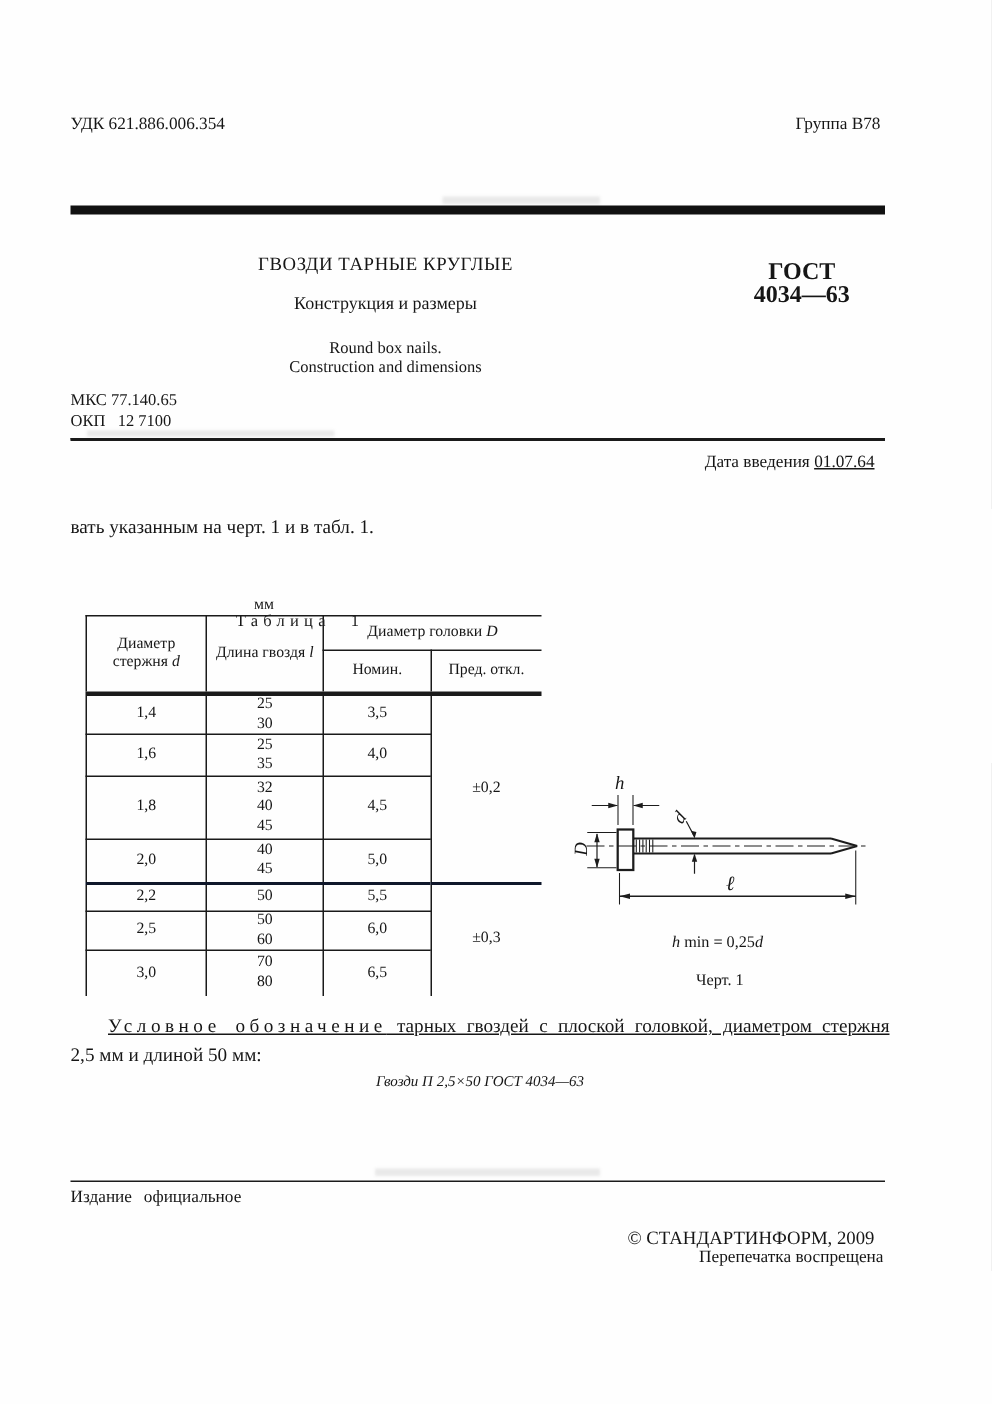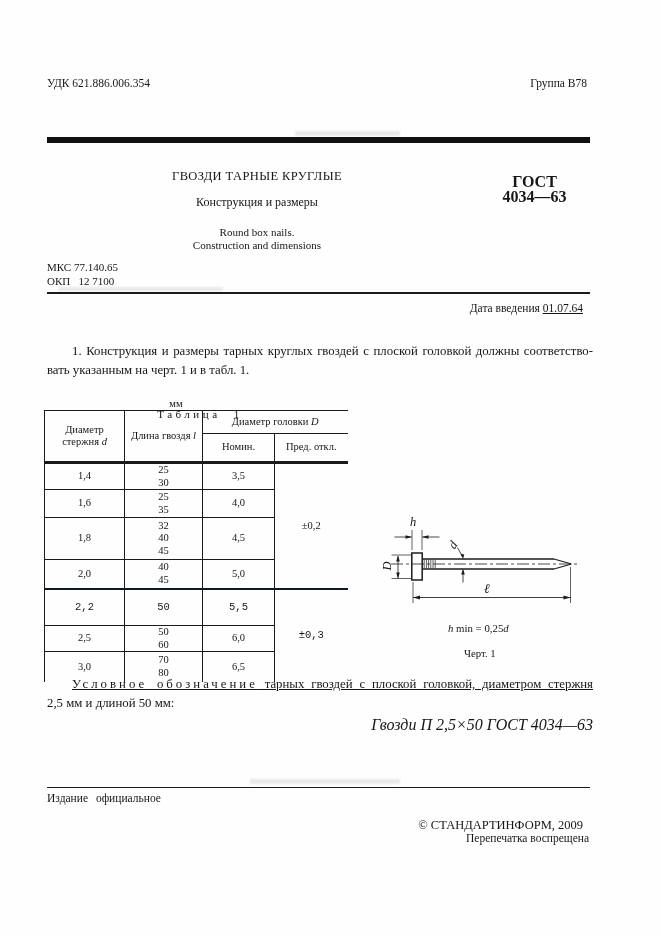--- a/index.html
+++ b/index.html
@@ -37,47 +37,47 @@
 
   
   .p1 { left:47px; top:342px; width:546px; font-size:12.8px; line-height:19px; }
   .jline { text-align:justify; text-align-last:justify; }
   .indent { text-indent:25px; }
 
   
   .tcaption { left:47px; top:408px; width:306px; text-align:center; font-size:11px;
               letter-spacing:3.5px; word-spacing:7px; }
   .tunit    { left:47px; top:398px; width:258px; text-align:center; font-size:10.5px; }
-  .gtable   { left:44px; top:410px; }
+  .gtable   { left:57px; top:410px; }
   table { border-collapse:collapse; table-layout:fixed; width:303px; }
   td { border:1px solid #1a1a1a; text-align:center; vertical-align:middle;
        font-size:10.5px; line-height:12.5px; padding:0; }
   .no-r { border-right:none; }
   .no-b { border-bottom:none; }
   .hb   { border-bottom:3px solid #1a1a1a; }
   .thick-b { border-bottom:2px solid #0f172a; }
   tr.h1 { height:23px; } tr.h2 { height:29px; }
   tr.r1 { height:27px; } tr.r2 { height:28px; } tr.r3 { height:42px; }
-  tr.r4 { height:29px; } tr.r5 { height:37px;font-family:Liberation Mono, monospace; } tr.r6 { height:26px; } tr.r7 { height:30px; }
+  tr.r4 { height:29px; } tr.r5 { height:19px; } tr.r6 { height:26px; } tr.r7 { height:30px; }
   .cell-l { white-space:pre-line; }
 
   
   .drawing { left:378px; top:500px; }
   .drawing path, .drawing line, .drawing rect { stroke:#1c1c1c; fill:none; }
   .drawing polygon { fill:#1c1c1c; stroke:none; }
   .drawing text { fill:#161616; font-family:"Liberation Serif","DejaVu Serif",serif; }
   .dim-label { font-style:italic; font-size:12.5px; }
   .dim-l-label { font-style:italic; font-size:13.5px; font-family:"DejaVu Serif","DejaVu Sans",serif; }
   .fig-note { font-size:10.8px; }
 
   
   .uslov1 { left:47px; top:677px; width:546px; font-size:12.8px;text-decoration:underline; }
   .uslov1 .sp2 { letter-spacing:3px; }
   .uslov2 { left:47px; top:696px; font-size:12.8px; }
-  .desig  { left:47px; top:716px; width:546px; text-align:right; font-size:16px; font-style:italic; }
+  .desig  { left:47px; top:716px; width:546px; text-align:center; font-size:10px; font-style:italic; }
   .amend  { left:75px; top:749px; font-size:12.5px; }
 
   
   .rule2   { top:787px; }
   .official { left:47px; top:792px; font-size:11.5px; word-spacing:5px; }
   .reprint  { right:72px; top:832px; font-size:11.5px; }
   .copyright{ right:78px; top:818px; font-size:12.5px; }
 
   
   .artifact { background:rgba(60,60,60,.11); filter:blur(1px); }
@@ -113,21 +113,20 @@
   <div class="abs okp pre">ОКП   12 7100</div>
 
   <div class="abs rule rule1"></div>
 
   <div class="abs date-line b">
     <span>Дата введения</span>
     <span class="u">01.07.64</span>
   </div>
 
   <div class="abs p1">
-    <div class="jline indent">1.  Конструкция и размеры тарных круглых гвоздей с плоской головкой должны соответство-</div>
     <div>вать указанным на черт. 1 и в табл. 1.</div>
   </div>
 
   <div class="abs tcaption">Таблица 1</div>
   <div class="abs tunit">мм</div>
 
   <div class="abs gtable">
     <table>
       <colgroup>
         <col style="width:80px">

